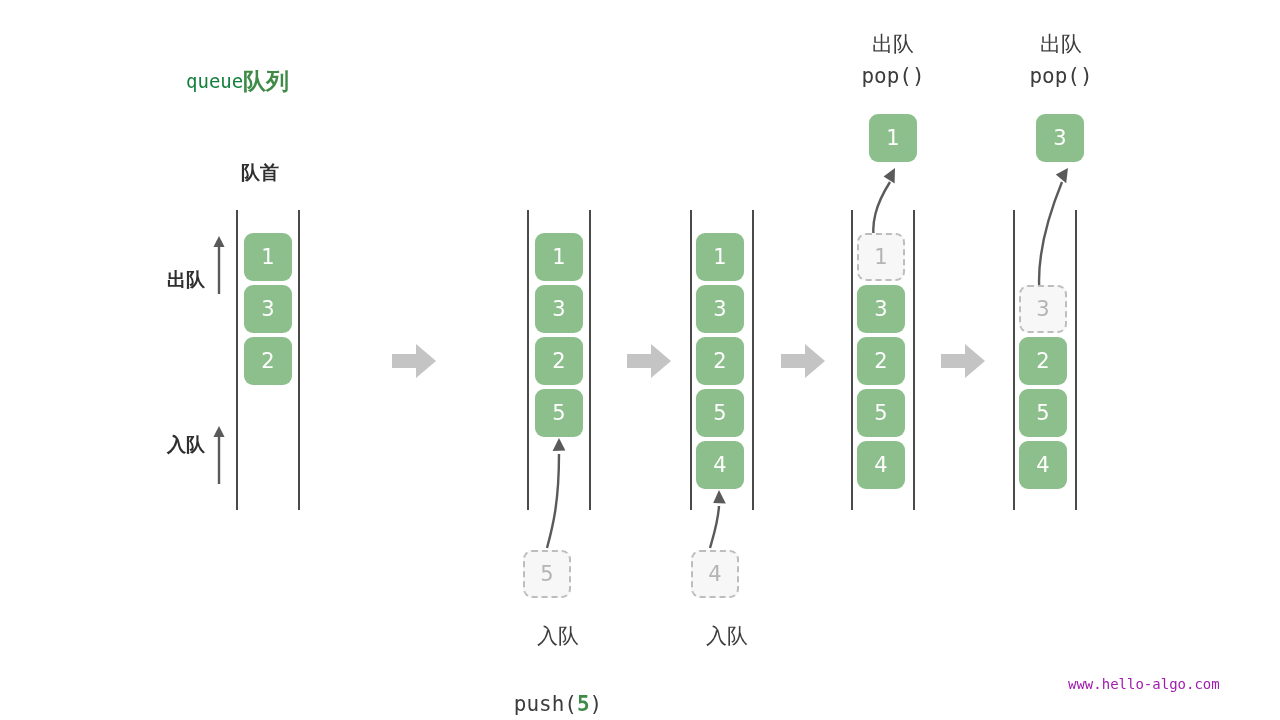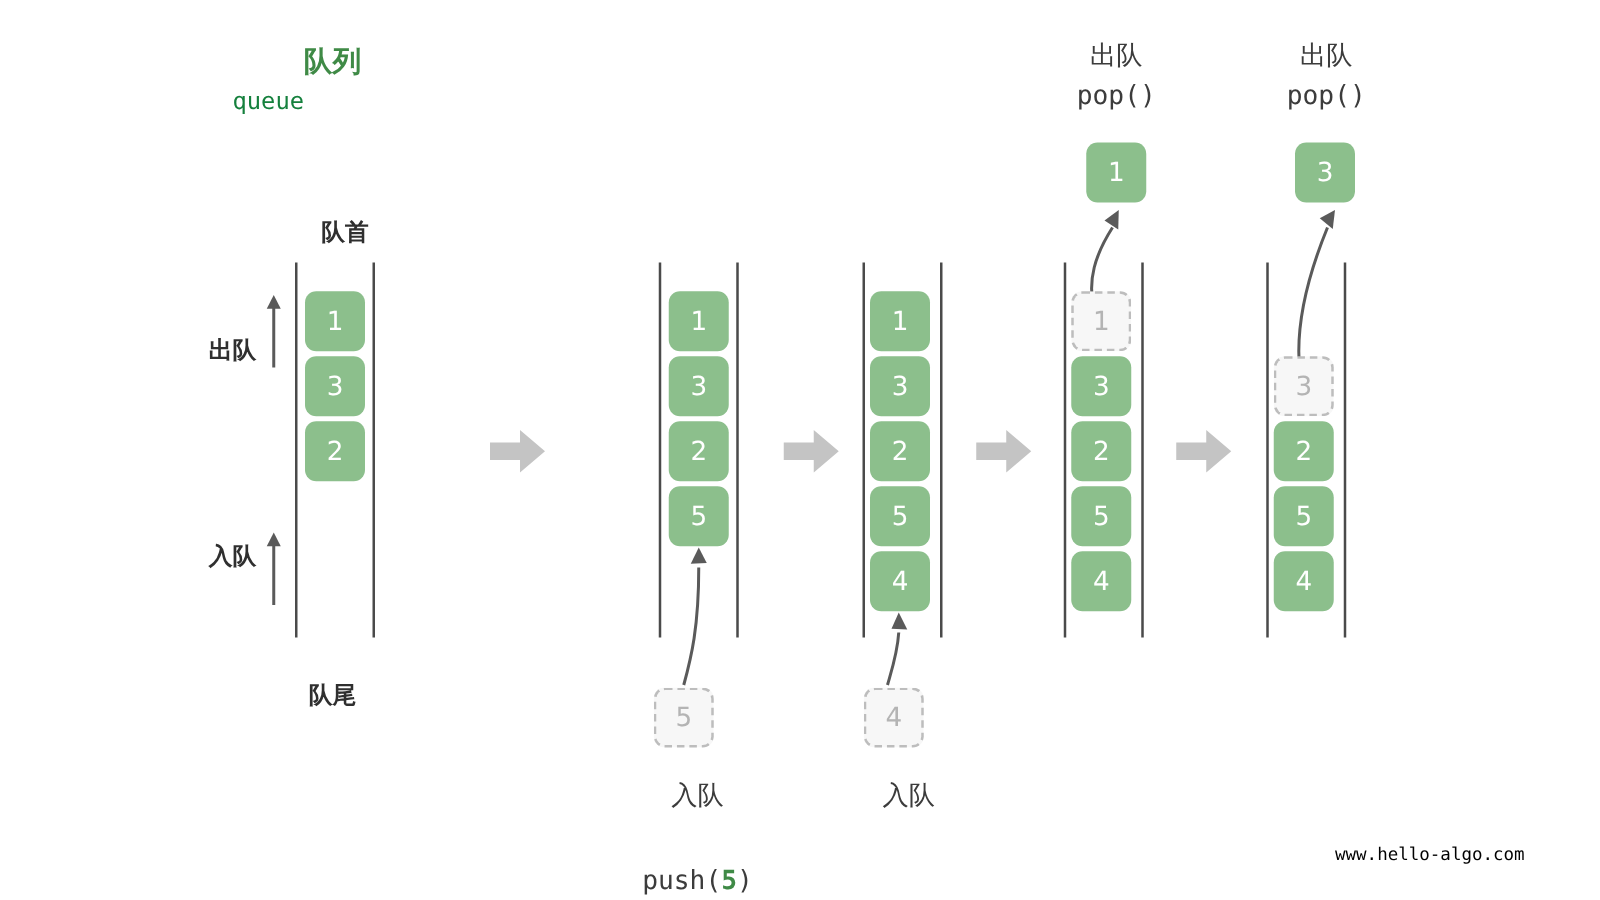--- a/index.html
+++ b/index.html
@@ -23,20 +23,21 @@
   .abs { position: absolute; }
 
   
   .title-cn {
     font-family: "DejaVu Sans", "Liberation Sans", sans-serif;
     font-weight: bold;
     font-size: 23px;
     color: #3f8a46;
     text-align: center;
     white-space: nowrap;
+    margin-top: 32px;
   }
   .title-en {
     font-family: "DejaVu Sans Mono", "Liberation Mono", monospace;
     font-size: 19px;
     color: #15803d;
     text-align: left;
     white-space: nowrap;
   }
   .label-bold {
     font-family: "DejaVu Sans", "Liberation Sans", sans-serif;
@@ -57,21 +58,21 @@
     font-family: "DejaVu Sans Mono", "Liberation Mono", monospace;
     font-size: 21px;
     color: #3c3c3c;
     text-align: center;
     white-space: nowrap;
   }
   .op-code .arg { color: #3f8a46; font-weight: bold; }
   .watermark {
     font-family: "DejaVu Sans Mono", "Liberation Mono", monospace;
     font-size: 14px;
-    color: #000000;
+    color: #a21caf;
     white-space: nowrap;
   }
 
   
   .cell {
     width: 48px;
     height: 48px;
     border-radius: 9px;
     background: #8cbf8c;
     color: #ffffff;
@@ -102,22 +103,21 @@
   svg { display: block; overflow: visible; }
 </style>
 </head>
 <body>
 
 <div id="stage">
 
   <div class="abs title-cn" style="left:186px; top:34px; width:160px;">队列</div>
   <div class="abs title-en" style="left:186px; top:70px; width:160px;">queue</div>
 
-  <div class="abs label-bold" style="left:196px; top:160px; width:160px;margin-top:13px;">队首</div>
-  <div class="abs label-bold" style="left:186px; top:543px; width:160px;">队尾</div>
+  <div class="abs label-bold" style="left:180px; top:160px; width:160px;">队首</div>
 
   <div class="abs label-bold" style="left:145px; top:267px; width:60px; text-align:right;">出队</div>
   <svg class="abs" style="left:210px; top:234px;" width="18" height="62">
     <line x1="9" y1="60" x2="9" y2="10" stroke="#5a5a5a" stroke-width="2.4"></line>
     <polygon points="9,2 3.4,13 14.6,13" fill="#5a5a5a"></polygon>
   </svg>
 
   <div class="abs label-bold" style="left:145px; top:432px; width:60px; text-align:right;">入队</div>
   <svg class="abs" style="left:210px; top:424px;" width="18" height="62">
     <line x1="9" y1="60" x2="9" y2="10" stroke="#5a5a5a" stroke-width="2.4"></line>

